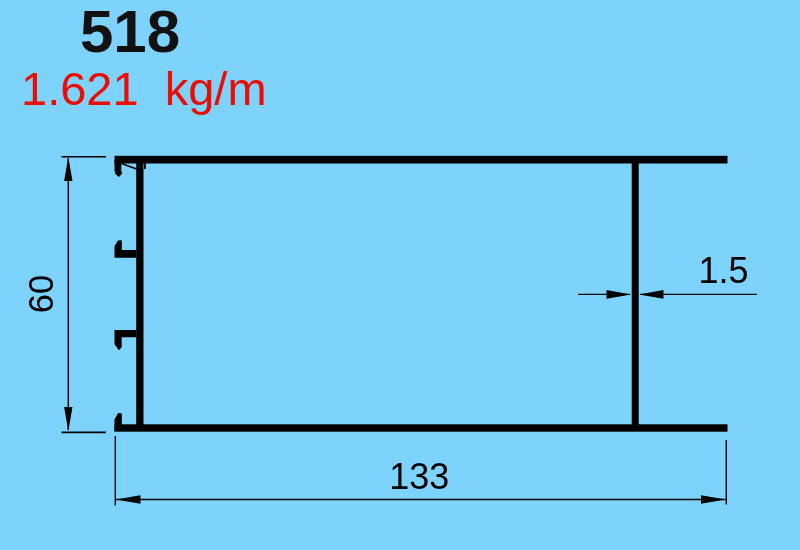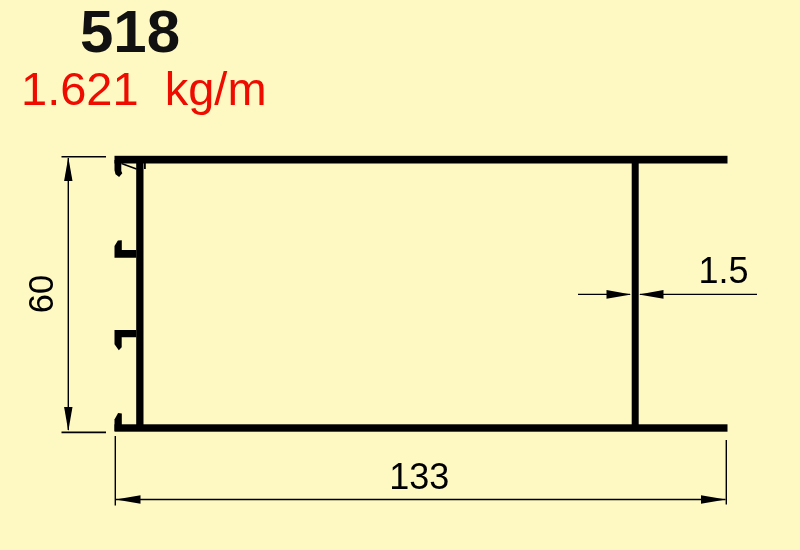--- a/index.html
+++ b/index.html
@@ -1,16 +1,16 @@
 <!DOCTYPE html>
 <html><head>
 <meta charset="utf-8">
 <style>
 html,body{margin:0;padding:0;background:#fff;}
-#page{position:relative;width:800px;height:550px;background:#fef9c3;overflow:hidden;font-family:"Liberation Sans",sans-serif;}
+#page{position:relative;width:800px;height:550px;background:#7dd3fc;overflow:hidden;font-family:"Liberation Sans",sans-serif;}
 svg{position:absolute;left:0;top:0;}
 </style>
 </head>
 <body>
 <div id="page">
 <svg width="800" height="550" viewBox="0 0 800 550">
 
   <text x="130" y="52.3" font-size="60" font-weight="bold" fill="#111" text-anchor="middle" font-family="Liberation Sans, sans-serif">518</text>
 
   <text x="21" y="105" font-size="47" fill="#ee0b00" text-anchor="start" font-family="Liberation Sans, sans-serif">1.621&nbsp;&nbsp;kg/m</text>

